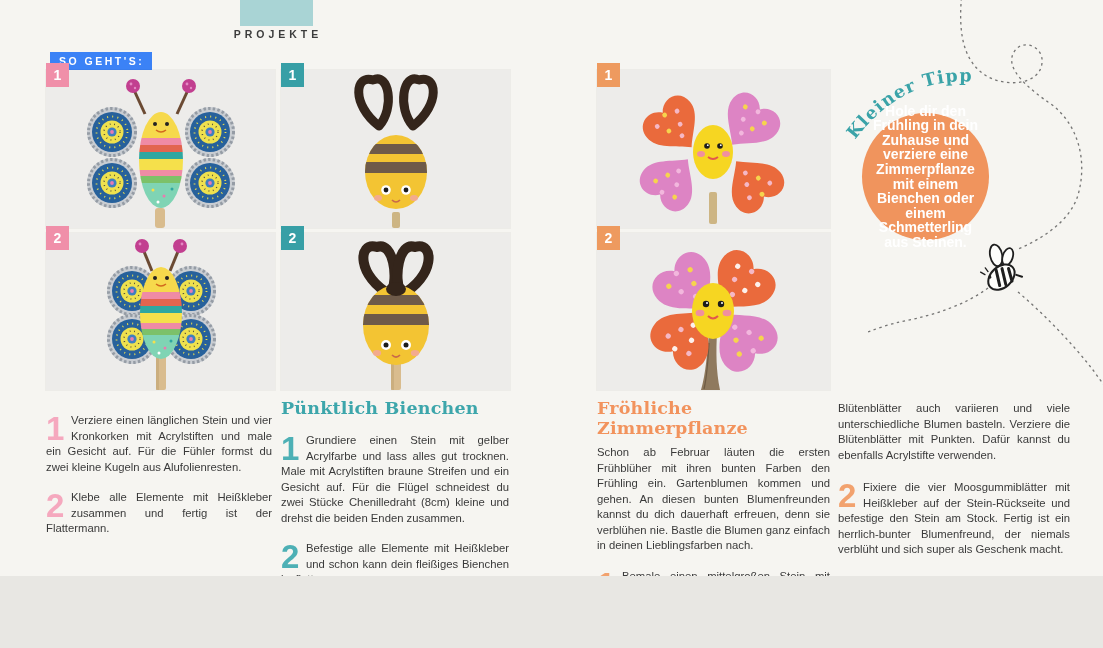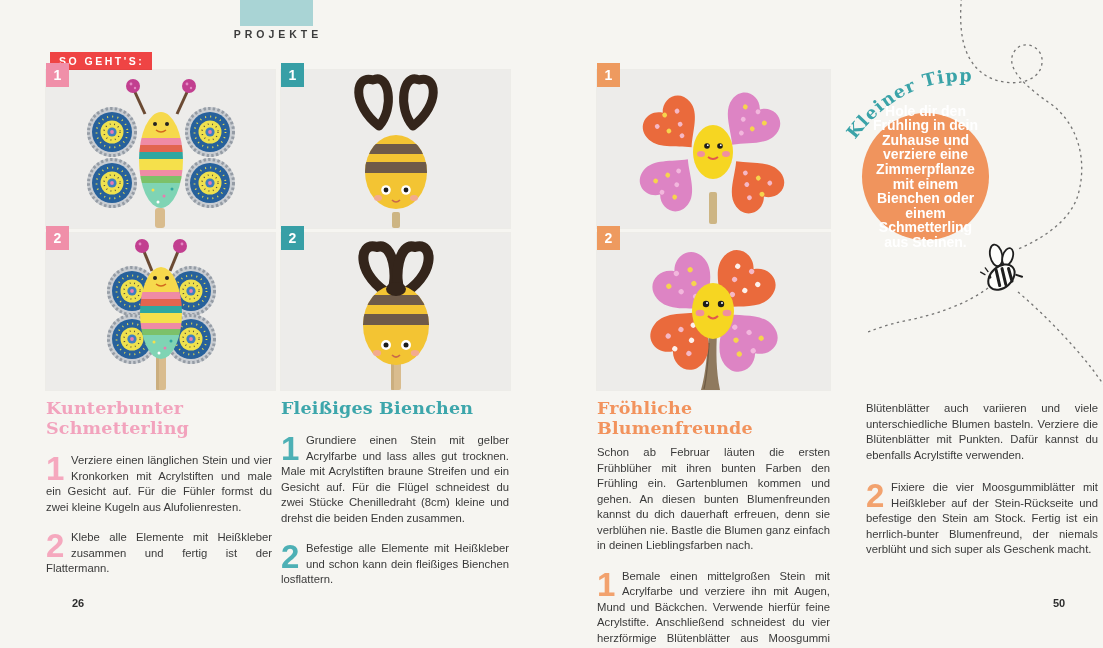--- a/index.html
+++ b/index.html
@@ -1,26 +1,26 @@
 <!DOCTYPE html>
 <html><head>
 <meta charset="utf-8">
 <style>
   * { margin:0; padding:0; box-sizing:border-box; }
   html,body { background:#e8e7e3; }
   .page {
-    position:relative; width:1103px; height:648px;
+    position:relative; width:1103px; height:576px;
     background:#f6f5f1; overflow:hidden;
     font-family:"Liberation Sans", sans-serif; color:#3a3a3a;
   }
   
   .header-tab { position:absolute; left:240px; top:0; width:73px; height:26px; background:#a9d4d5; }
   .header-tab-label { position:absolute; left:228px; top:28px; width:100px; text-align:center;
     font-size:10.5px; font-weight:bold; letter-spacing:4px; color:#3c3c3c; }
-  .steps-label { position:absolute; left:50px; top:52px; background:#ef4444; color:#fff;
+  .steps-label { position:absolute; left:50px; top:52px; background:#3b82f6; color:#fff;
     font-size:10.5px; font-weight:bold; letter-spacing:2.5px; padding:3px 8px 3px 9px; }
   
   .photo { position:absolute; background:#edecea; box-shadow:0 0 0 1px rgba(0,0,0,0.035); }
   .photo svg { display:block; width:100%; height:100%; }
   .badge { position:absolute; top:-7px; left:0; width:23px; height:24px; color:#fff;
     font-weight:bold; font-size:14px; display:flex; align-items:center; justify-content:center; }
   .badge.pink { background:#f08fa9; }
   .badge.teal { background:#379fa6; }
   .badge.orange { background:#ee9a5f; }
   
@@ -358,53 +358,52 @@
           <circle cx="9" cy="-8" r="1" fill="#fff"></circle>
         <ellipse cx="-13" cy="2" rx="4.4" ry="3.2" fill="#f08fa0"></ellipse>
           <ellipse cx="14" cy="2" rx="4.4" ry="3.2" fill="#f08fa0"></ellipse>
         <path d="M -5,5 Q 0,10 5,5" stroke="#e2574d" stroke-width="2" fill="none"></path>
       </g>
     </svg>
     <div class="badge orange">2</div>
   </div>
 
   <div class="textcol" style="left:46px; top:398px; width:226px;">
-    <div class="heading pink">Kunterbunter Schmetterling</div>
     <div class="step">
       <span class="step-num pink">1</span>
       <span>Verziere einen länglichen Stein und vier Kronkorken mit Acrylstiften und male ein Gesicht auf. Für die Fühler formst du zwei kleine Kugeln aus Alufolienresten.</span>
     </div>
     <div class="step">
       <span class="step-num pink">2</span>
       <span>Klebe alle Elemente mit Heißkleber zusammen und fertig ist der Flattermann.</span>
     </div>
   </div>
 
   <div class="textcol" style="left:281px; top:398px; width:228px;">
-    <div class="heading teal">Fleißiges Bienchen</div>
+    <div class="heading teal">Pünktlich Bienchen</div>
     <div class="step">
       <span class="step-num teal">1</span>
       <span>Grundiere einen Stein mit gelber Acrylfarbe und lass alles gut trocknen. Male mit Acrylstiften braune Streifen und ein Gesicht auf. Für die Flügel schneidest du zwei Stücke Chenilledraht (8cm) kleine und drehst die beiden Enden zusammen.</span>
     </div>
     <div class="step">
       <span class="step-num teal">2</span>
       <span>Befestige alle Elemente mit Heißkleber und schon kann dein fleißiges Bienchen losflattern.</span>
     </div>
   </div>
 
   <div class="textcol" style="left:597px; top:398px; width:233px;">
-    <div class="heading orange">Fröhliche Blumenfreunde</div>
+    <div class="heading orange">Fröhliche Zimmerpflanze</div>
     <p>Schon ab Februar läuten die ersten Frühblüher mit ihren bunten Farben den Frühling ein. Gartenblumen kommen und gehen. An diesen bunten Blumenfreunden kannst du dich dauerhaft erfreuen, denn sie verblühen nie. Bastle die Blumen ganz einfach in deinen Lieblingsfarben nach.</p>
     <div class="step">
       <span class="step-num orange">1</span>
       <span>Bemale einen mittelgroßen Stein mit Acrylfarbe und verziere ihn mit Augen, Mund und Bäckchen. Verwende hierfür feine Acrylstifte. Anschließend schneidest du vier herzförmige Blütenblätter aus Moosgummi zurecht. Du kannst die Form der</span>
     </div>
   </div>
 
-  <div class="textcol" style="left:838px; top:401px; width:232px;margin-left:28px;">
+  <div class="textcol" style="left:838px; top:401px; width:232px;">
     <p>Blütenblätter auch variieren und viele unterschiedliche Blumen basteln. Verziere die Blütenblätter mit Punkten. Dafür kannst du ebenfalls Acrylstifte verwenden.</p>
     <div class="step" style="margin-top:17px;">
       <span class="step-num orange">2</span>
       <span>Fixiere die vier Moosgummiblätter mit Heißkleber auf der Stein-Rückseite und befestige den Stein am Stock. Fertig ist ein herrlich-bunter Blumenfreund, der niemals verblüht und sich super als Geschenk macht.</span>
     </div>
   </div>
 
   <svg class="tip-arc" viewBox="0 0 175 88">
     <defs>
         <path id="tiparcpath" d="M 10,80 Q 68,2 162,28"></path>

